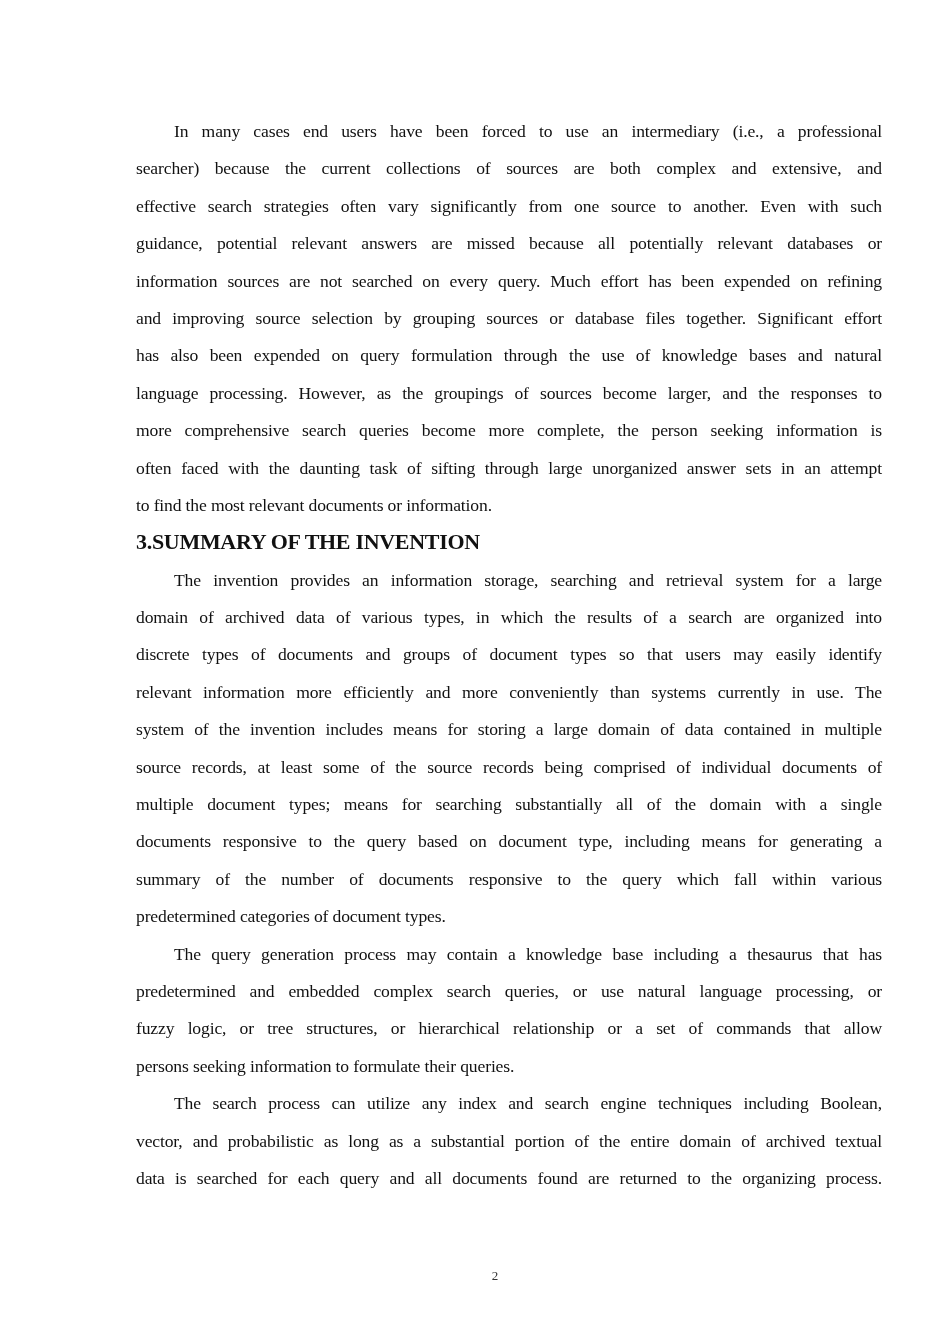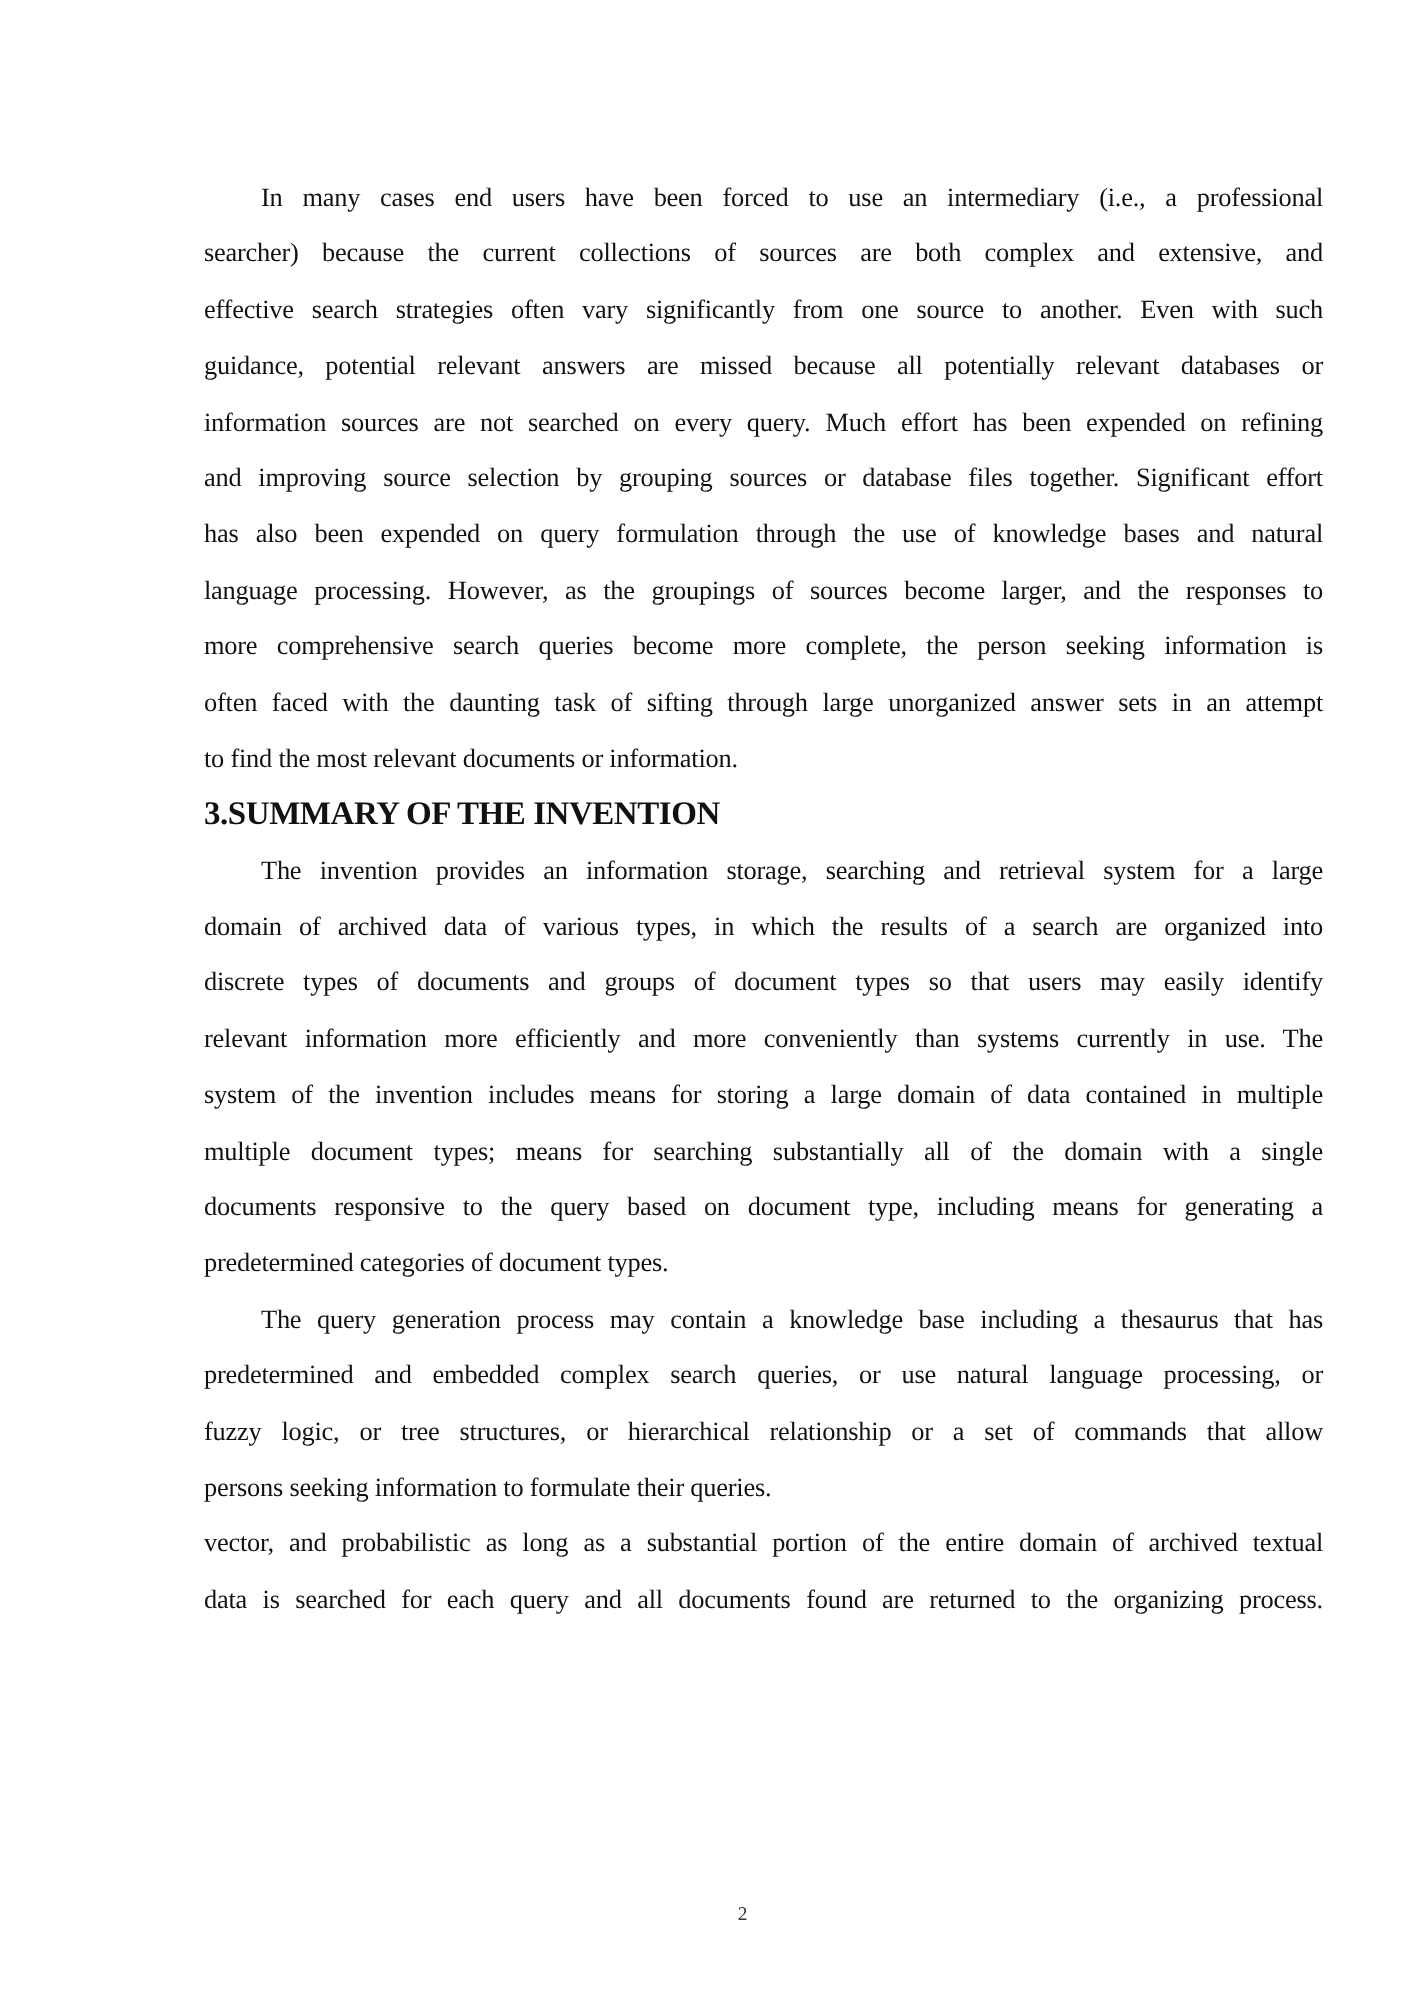--- a/index.html
+++ b/index.html
@@ -86,33 +86,36 @@
     </div>
 
     <div class="heading">3.SUMMARY OF THE INVENTION</div>
 
     <div>
       <span class="line indent">The invention provides an information storage, searching and retrieval system for a large</span>
       <span class="line">domain of archived data of various types, in which the results of a search are organized into</span>
       <span class="line">discrete types of documents and groups of document types so that users may easily identify</span>
       <span class="line">relevant information more efficiently and more conveniently than systems currently in use. The</span>
       <span class="line">system of the invention includes means for storing a large domain of data contained in multiple</span>
+      <span class="line">source records, at least some of the source records being comprised of individual documents of</span>
       <span class="line">multiple document types; means for searching substantially all of the domain with a single</span>
       <span class="line">documents responsive to the query based on document type, including means for generating a</span>
+      <span class="line">summary of the number of documents responsive to the query which fall within various</span>
       <span class="line last">predetermined categories of document types.</span>
     </div>
 
     <div>
       <span class="line indent">The query generation process may contain a knowledge base including a thesaurus that has</span>
       <span class="line">predetermined and embedded complex search queries, or use natural language processing, or</span>
       <span class="line">fuzzy logic, or tree structures, or hierarchical relationship or a set of commands that allow</span>
       <span class="line last">persons seeking information to formulate their queries.</span>
     </div>
 
     <div>
+      <span class="line indent">The search process can utilize any index and search engine techniques including Boolean,</span>
       <span class="line">vector, and probabilistic as long as a substantial portion of the entire domain of archived textual</span>
       <span class="line">data is searched for each query and all documents found are returned to the organizing process.</span>
     </div>
 
   </div>
 
   <div class="page-number">2</div>
 </div>
 
 </body></html>

